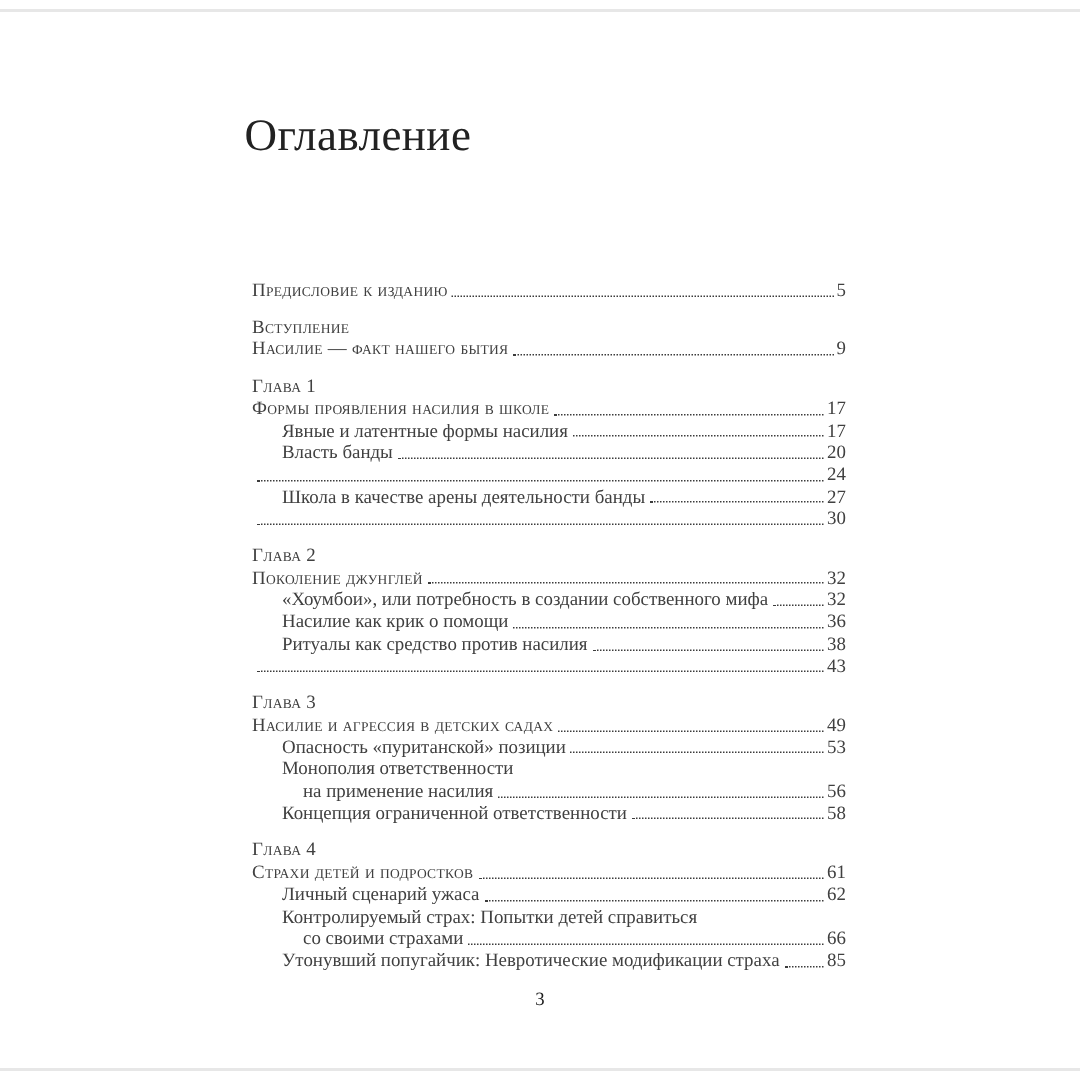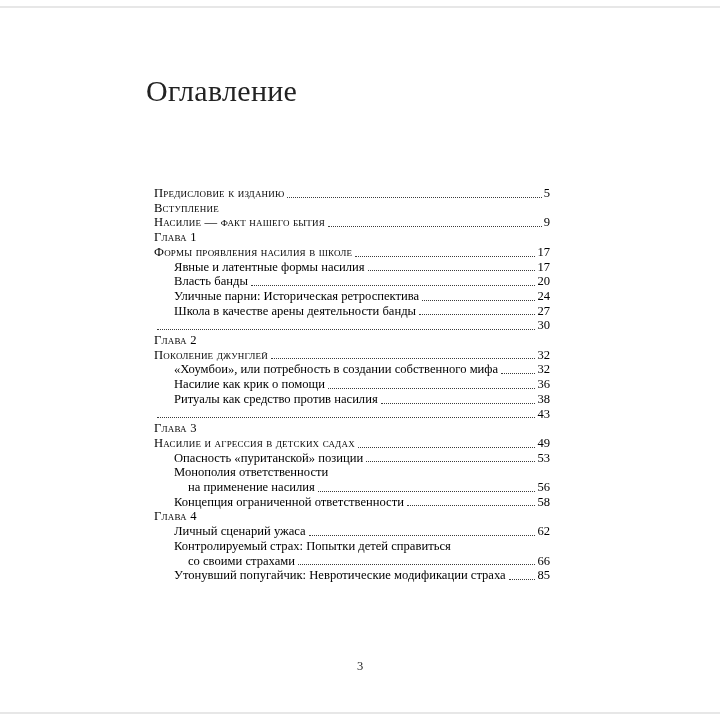--- a/index.html
+++ b/index.html
@@ -9,31 +9,31 @@
     background: #ffffff;
     font-family: "Liberation Serif", "DejaVu Serif", serif;
     color: #1d1d1d;
     overflow: hidden;
   }
   .sheet { position: absolute; inset: 0; background: #ffffff; }
   .edge-top    { position: absolute; top: 6px; left: 0; right: 0; height: 2px; background: #e7e7e7; }
   .edge-bottom { position: absolute; bottom: 6px; left: 0; right: 0; height: 2px; background: #e7e7e7; }
 
   .title {
-    position: absolute; left: 146px; top: 74px;
+    position: absolute; left: 163px; top: 74px;
     margin: 0; font-size: 30px; font-weight: 400;
     letter-spacing: 0.3px; color: #222;
   }
 
   .toc {
-    position: absolute; left: 154px; top: 186px; width: 396px;
-    font-size: 12.6px; color: #000000;
+    position: absolute; left: 168px; top: 186px; width: 396px;
+    font-size: 12.6px; color: #404040;
   }
   .row { display: flex; align-items: flex-end; line-height: 14.7px; }
-  .row.gap { }
+  .row.gap { margin-top: 10px; }
   .txt { white-space: pre; }
   .sc { font-variant: small-caps; letter-spacing: 0.2px; }
   .sub  > .txt { padding-left: 20px; }
   .wrap2 > .txt { padding-left: 34px; text-align: center; }
   .dots {
     flex: 1; height: 0; min-width: 8px;
     margin: 0 2px 3px 3px;
     border-bottom: 1.3px dotted #3c3c3c;
   }
   .pg { white-space: nowrap; }
@@ -75,21 +75,20 @@
         <span class="txt">Явные и латентные формы насилия</span>
         <span class="dots"></span>
         <span class="pg">17</span>
       </div>
       <div class="row sub">
         <span class="txt">Власть банды</span>
         <span class="dots"></span>
         <span class="pg">20</span>
       </div>
       <div class="row sub">
-        <span class="txt">Уличные парни: Историческая ретроспектива</span>
         <span class="dots"></span>
         <span class="pg">24</span>
       </div>
       <div class="row sub">
         <span class="txt">Школа в качестве арены деятельности банды</span>
         <span class="dots"></span>
         <span class="pg">27</span>
       </div>
       <div class="row sub">
         <span class="dots"></span>
@@ -144,20 +143,25 @@
         <span class="pg">56</span>
       </div>
       <div class="row sub">
         <span class="txt">Концепция ограниченной ответственности</span>
         <span class="dots"></span>
         <span class="pg">58</span>
       </div>
       <div class="row label gap">
         <span class="txt sc">Глава 4</span>
       </div>
+      <div class="row chapter">
+        <span class="txt sc">Страхи детей и подростков</span>
+        <span class="dots"></span>
+        <span class="pg">61</span>
+      </div>
       <div class="row sub">
         <span class="txt">Личный сценарий ужаса</span>
         <span class="dots"></span>
         <span class="pg">62</span>
       </div>
       <div class="row sub">
         <span class="txt">Контролируемый страх: Попытки детей справиться</span>
       </div>
       <div class="row sub wrap2">
         <span class="txt">со своими страхами</span>

